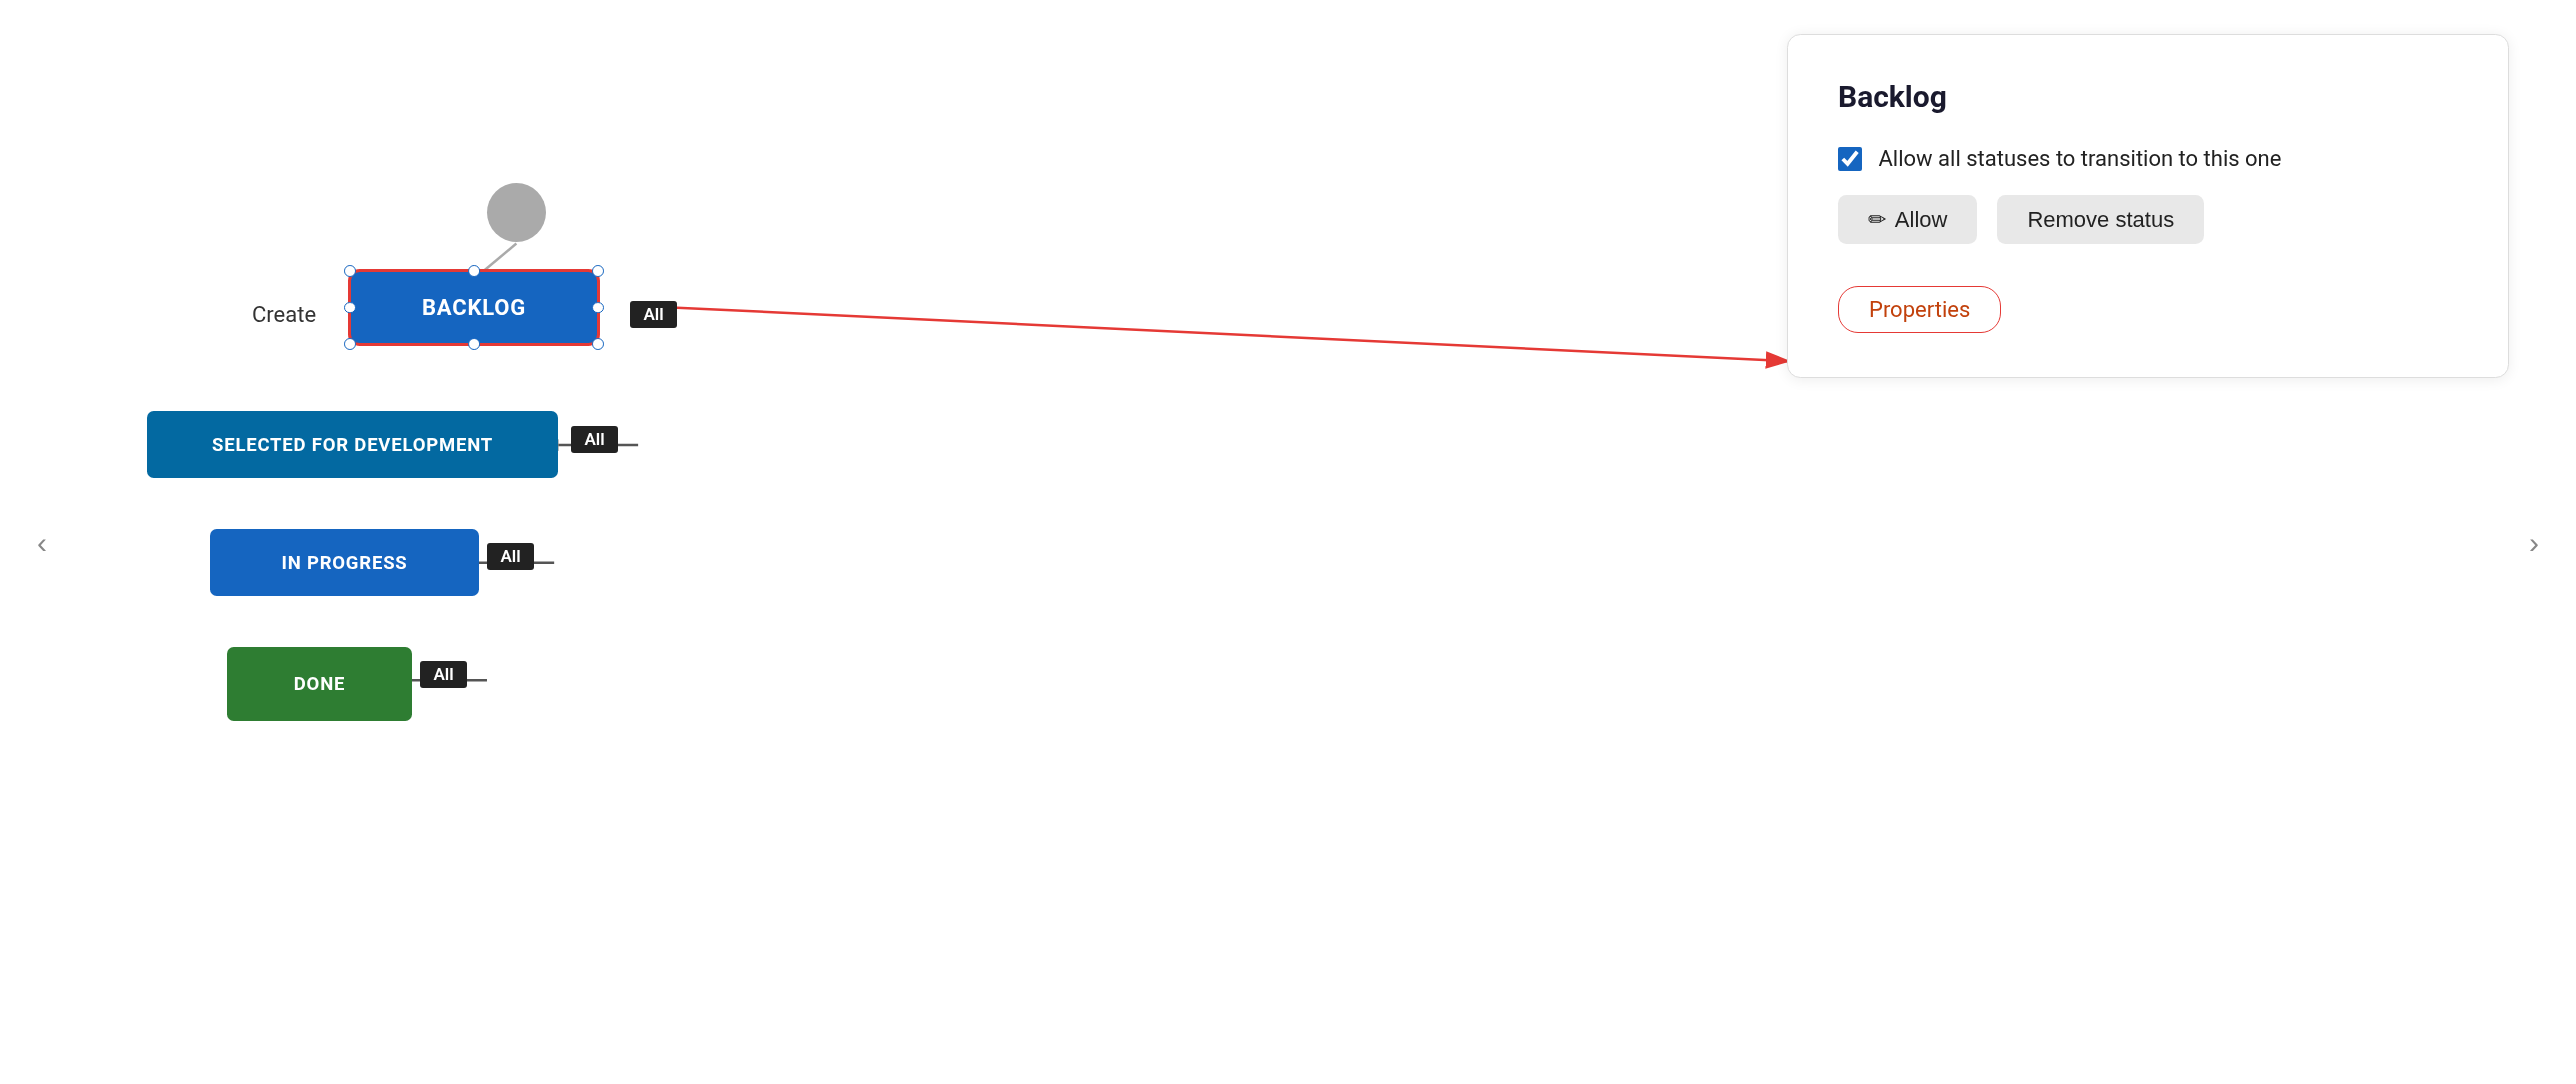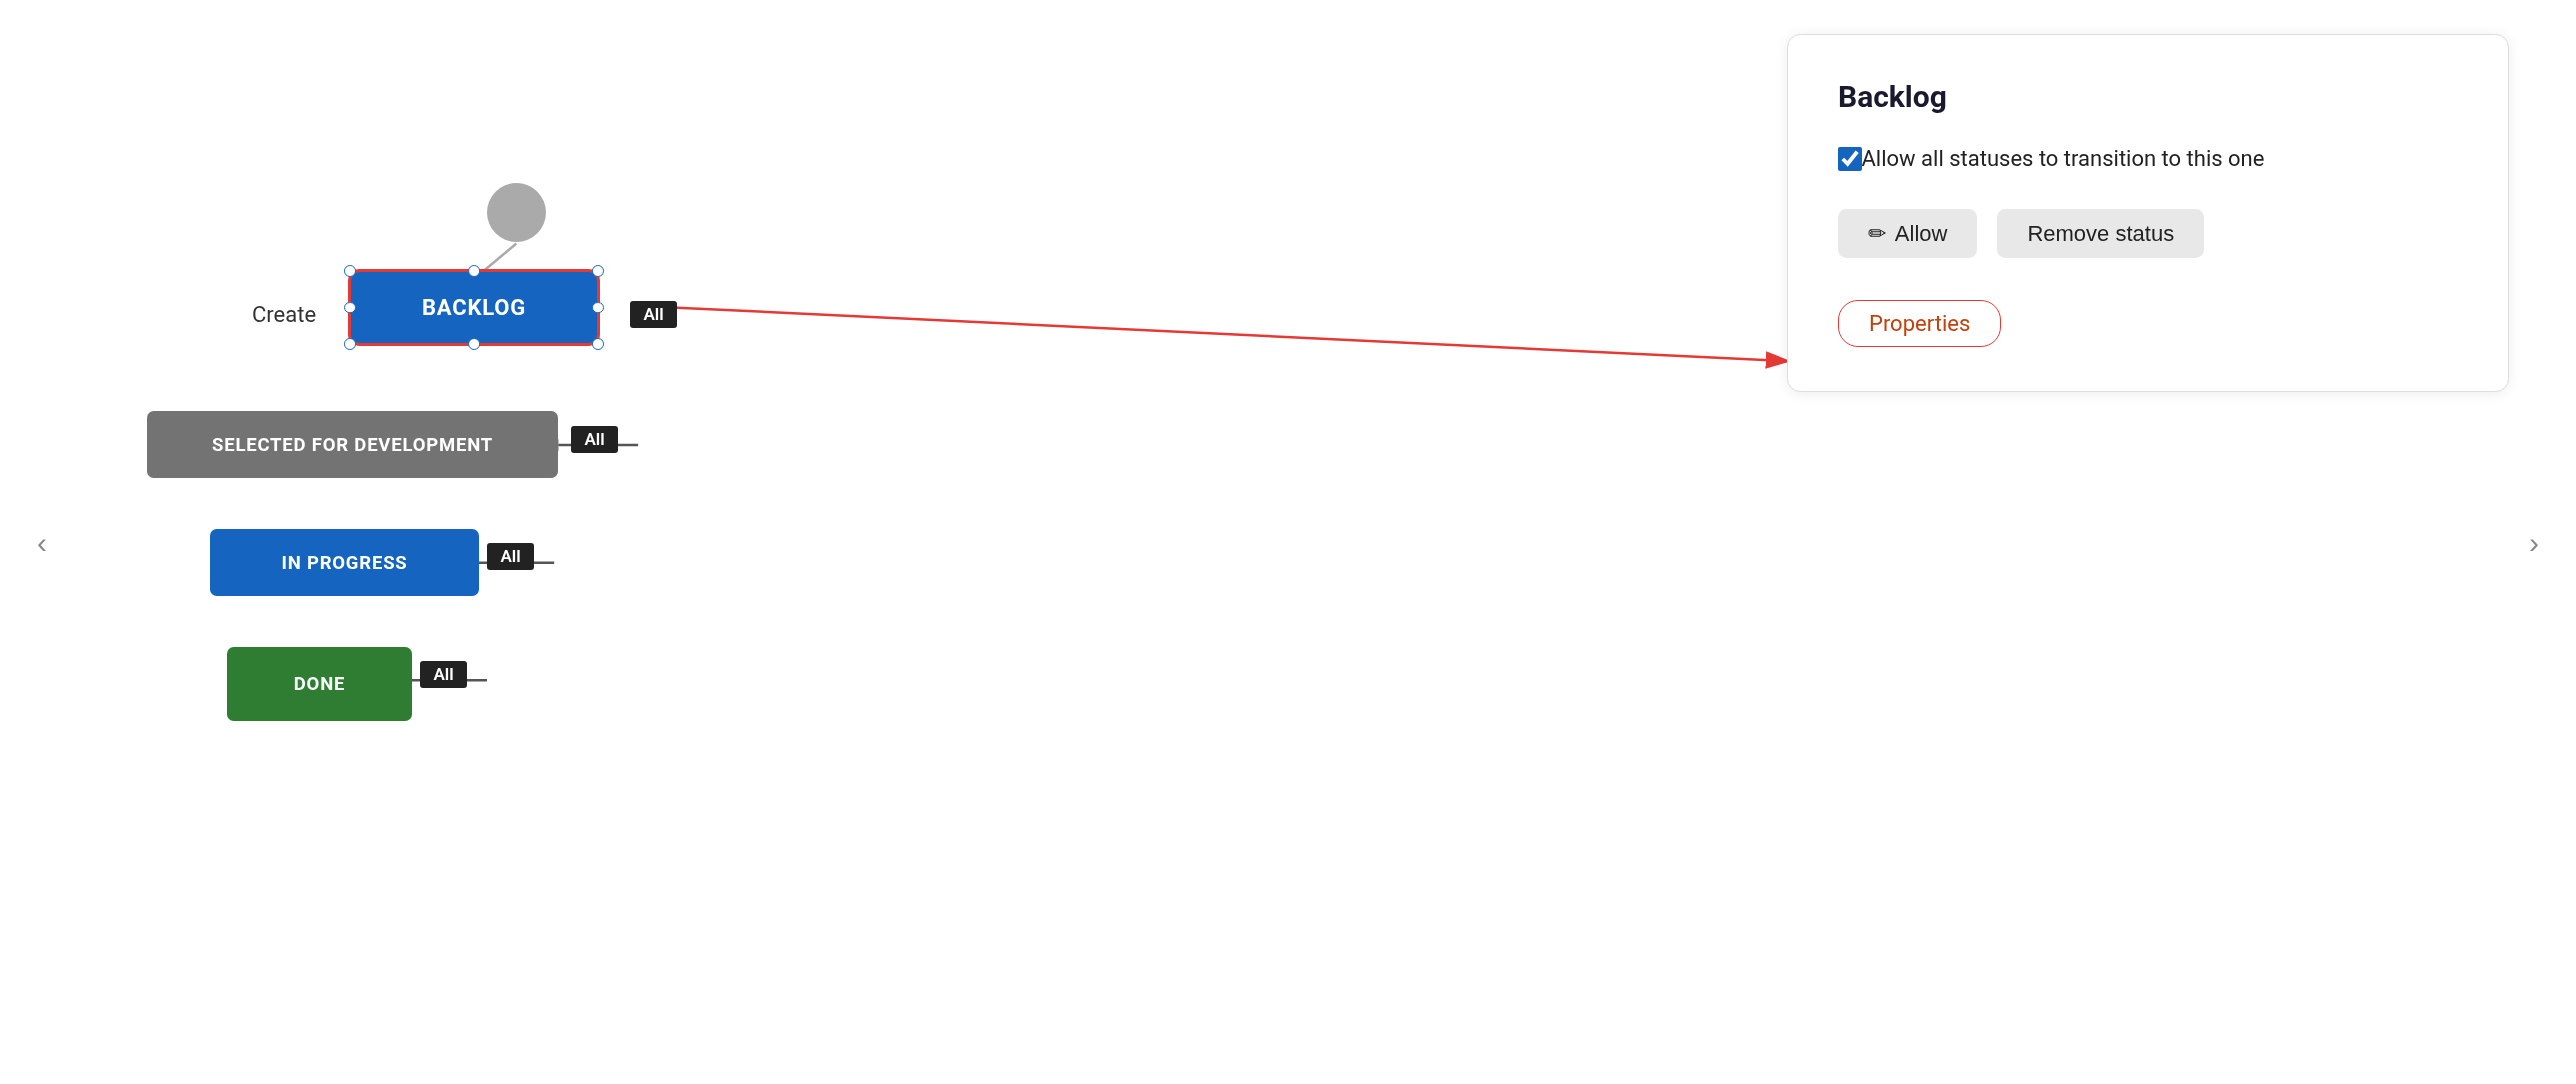--- a/index.html
+++ b/index.html
@@ -128,21 +128,21 @@
       pointer-events: none;
     }
 
     
     .sfd-node {
       position: absolute;
       top: 411px;
       left: 147px;
       width: 411px;
       height: 67px;
-      background: #737373;
+      background: #0369a1;
       border-radius: 6.7px;
       display: flex;
       align-items: center;
       justify-content: center;
       color: white;
       font-size: 18.5px;
       font-weight: 700;
       letter-spacing: 0.8px;
     }
 
@@ -216,21 +216,22 @@
     .panel-title {
       font-size: 30px;
       font-weight: 700;
       color: #1a1a2e;
       margin-bottom: 30px;
     }
 
     .checkbox-row {
       display: flex;
       align-items: flex-start;
-      margin-bottom: 34px;
+      gap: 17px;
+      margin-bottom: 20px;
     }
 
     .checkbox-input {
       width: 23.5px;
       height: 23.5px;
       accent-color: #1565C0;
       margin-top: 3.4px;
       flex-shrink: 0;
       cursor: pointer;
     }

